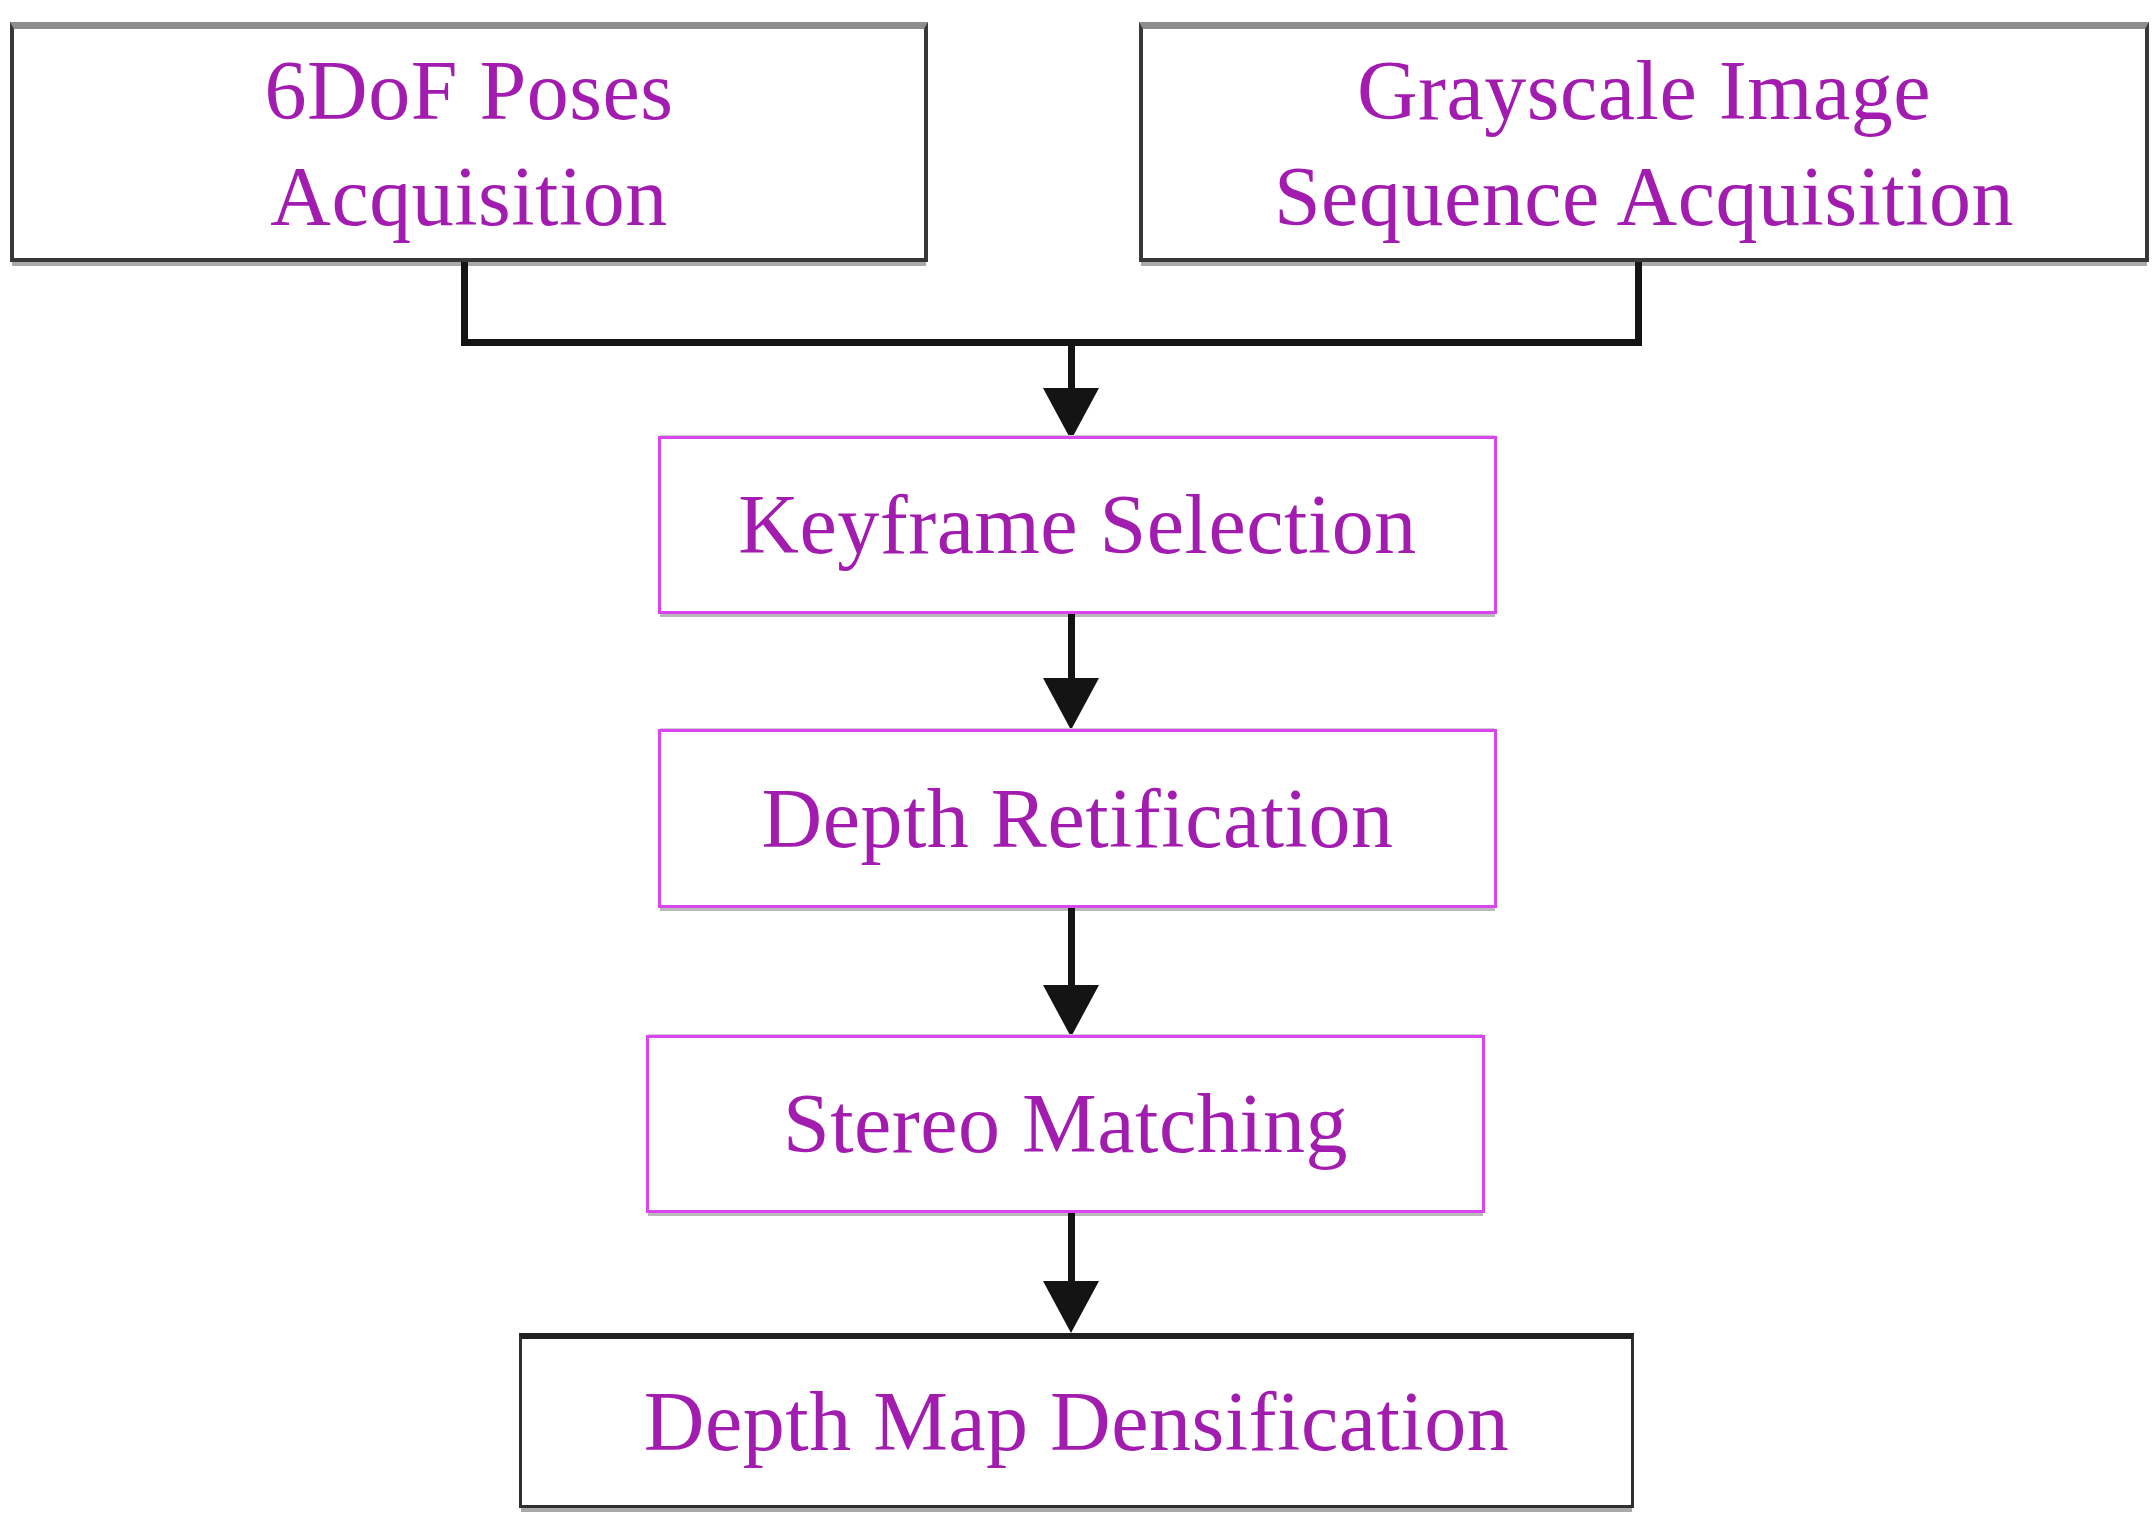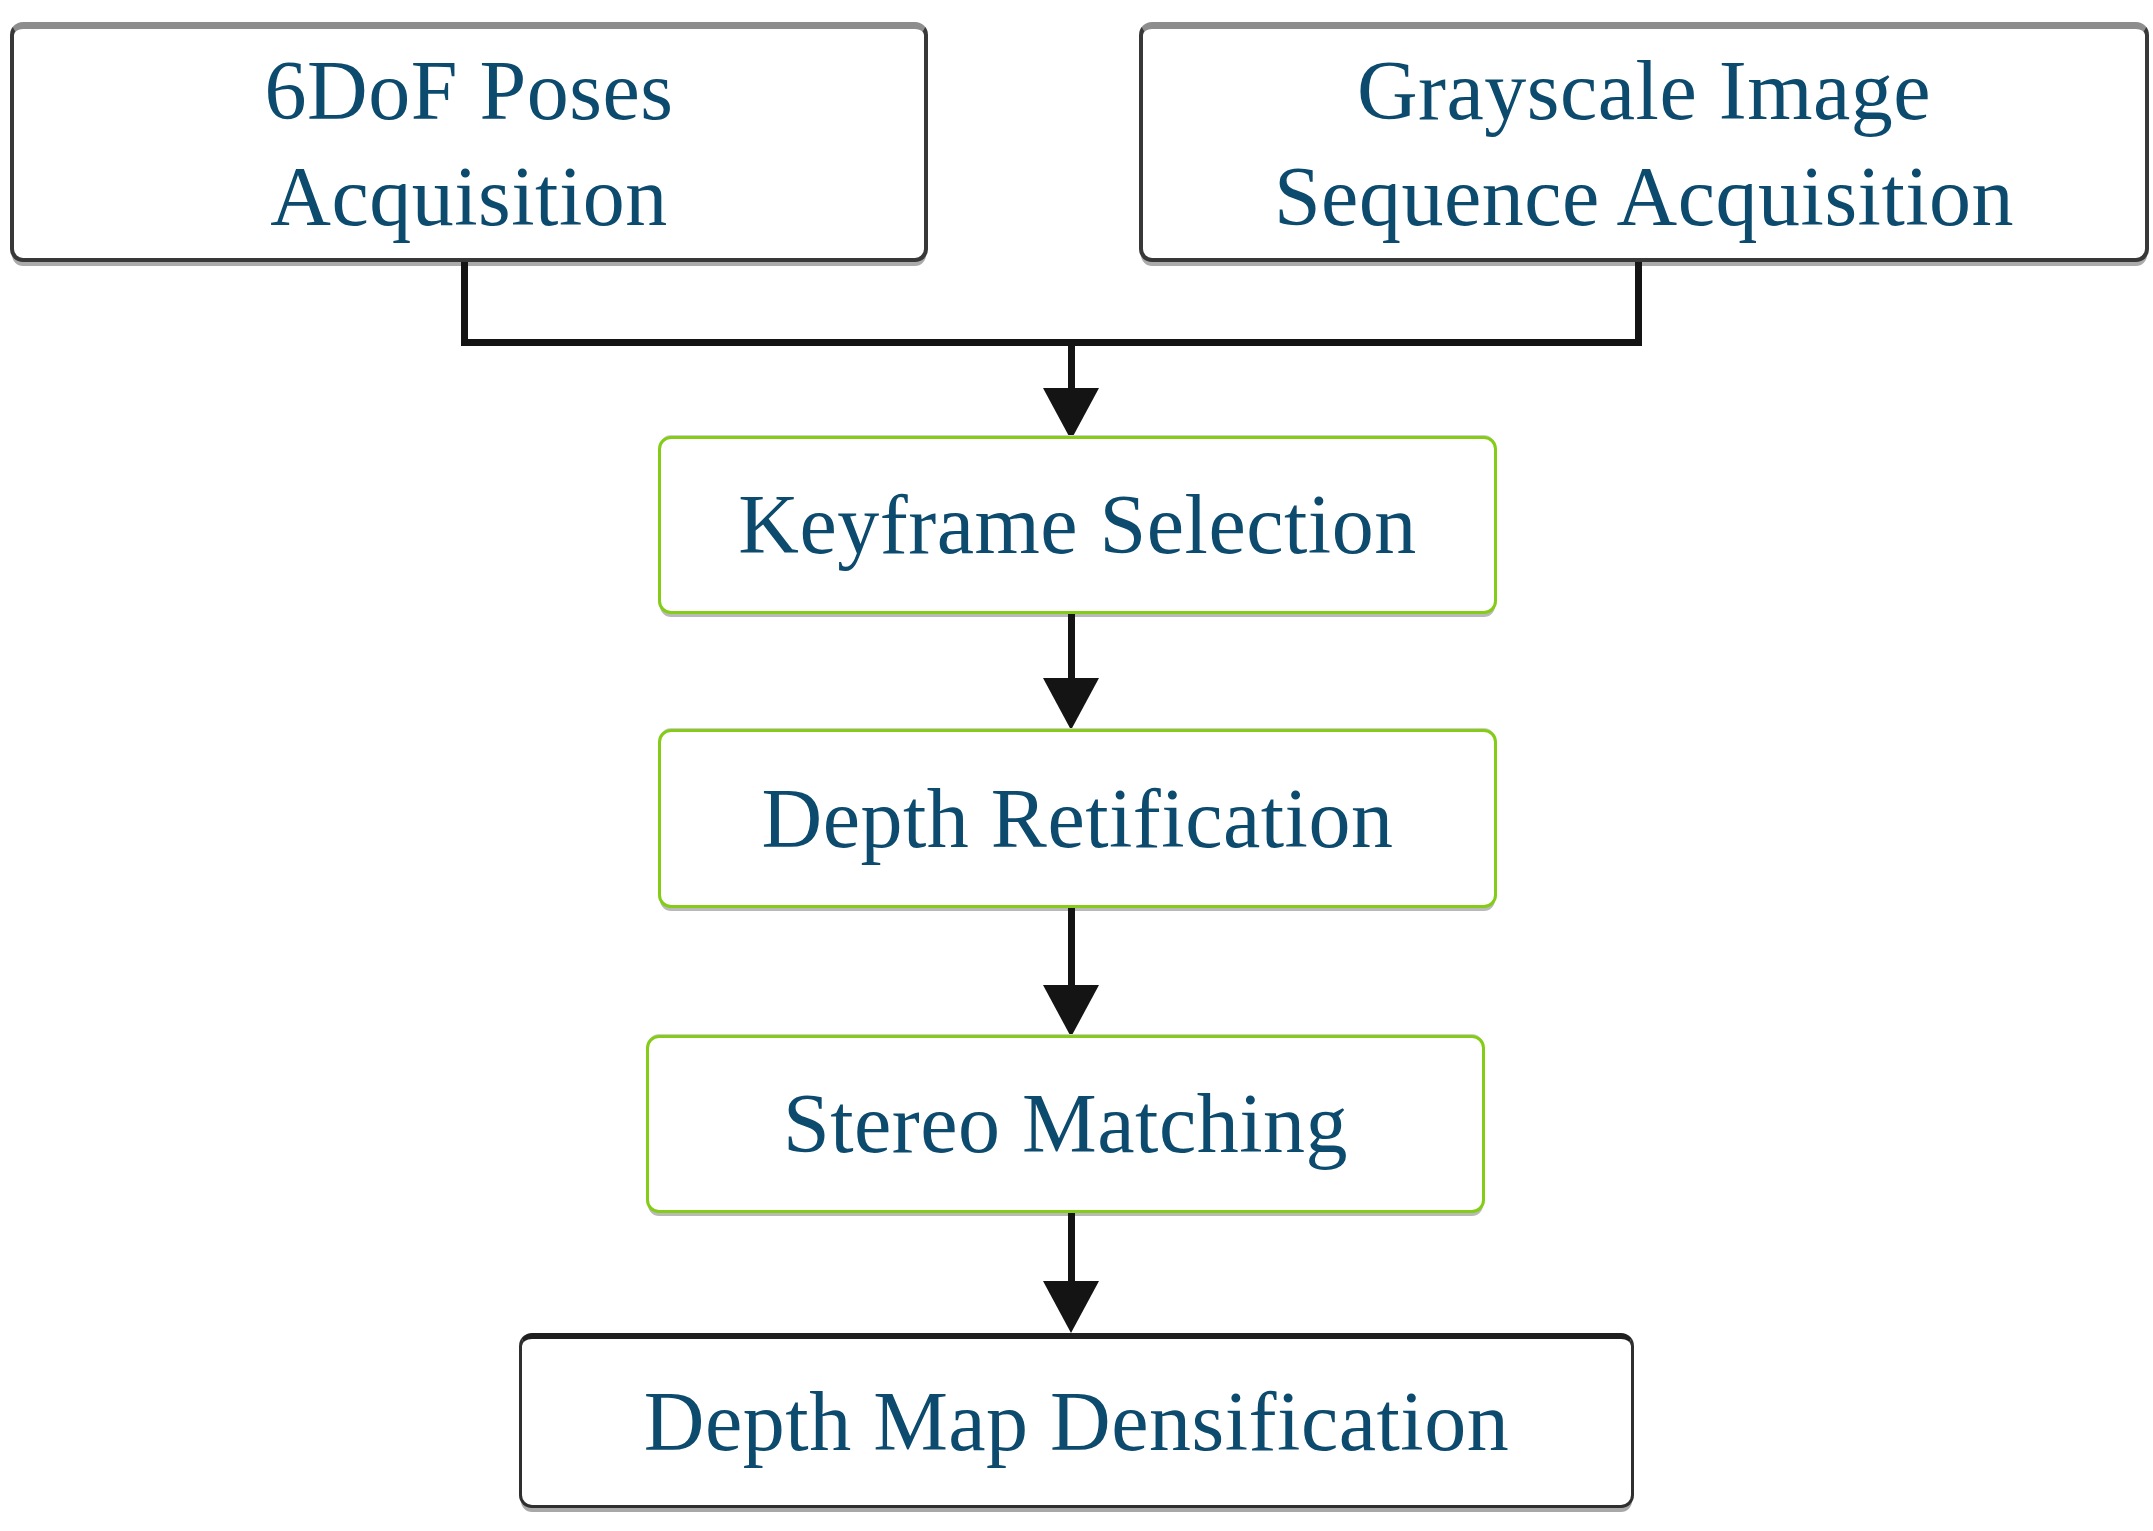--- a/index.html
+++ b/index.html
@@ -16,36 +16,35 @@
     overflow: hidden;
   }
   .node {
     position: absolute;
     box-sizing: border-box;
     background: #ffffff;
     display: flex;
     align-items: center;
     justify-content: center;
     text-align: center;
-    color: #0c4a6e;
+    color: #a21caf;
     font-size: 84px;
     line-height: 1.26;
     white-space: pre-line;
     letter-spacing: 0.5px;
-    border-radius: 13px;
   }
   
   .node-top {
     border: 4px solid #383838;
     border-top: 7px solid #8d8d8d;
     box-shadow: 0 6px 0 -2px #ababab;
   }
   
   .node-mid {
-    border: 3px solid #84cc16;
+    border: 3px solid #d946ef;
     box-shadow: 0 5px 0 -2px #b9b9b9, 0 -3px 0 -2px #cfcfcf;
   }
   
   .node-bottom {
     border: 3px solid #2f2f2f;
     border-top: 6px solid #1f1f1f;
     box-shadow: 0 6px 0 -2px #a8a8a8;
     font-family: Liberation Serif, serif;
   }
 

